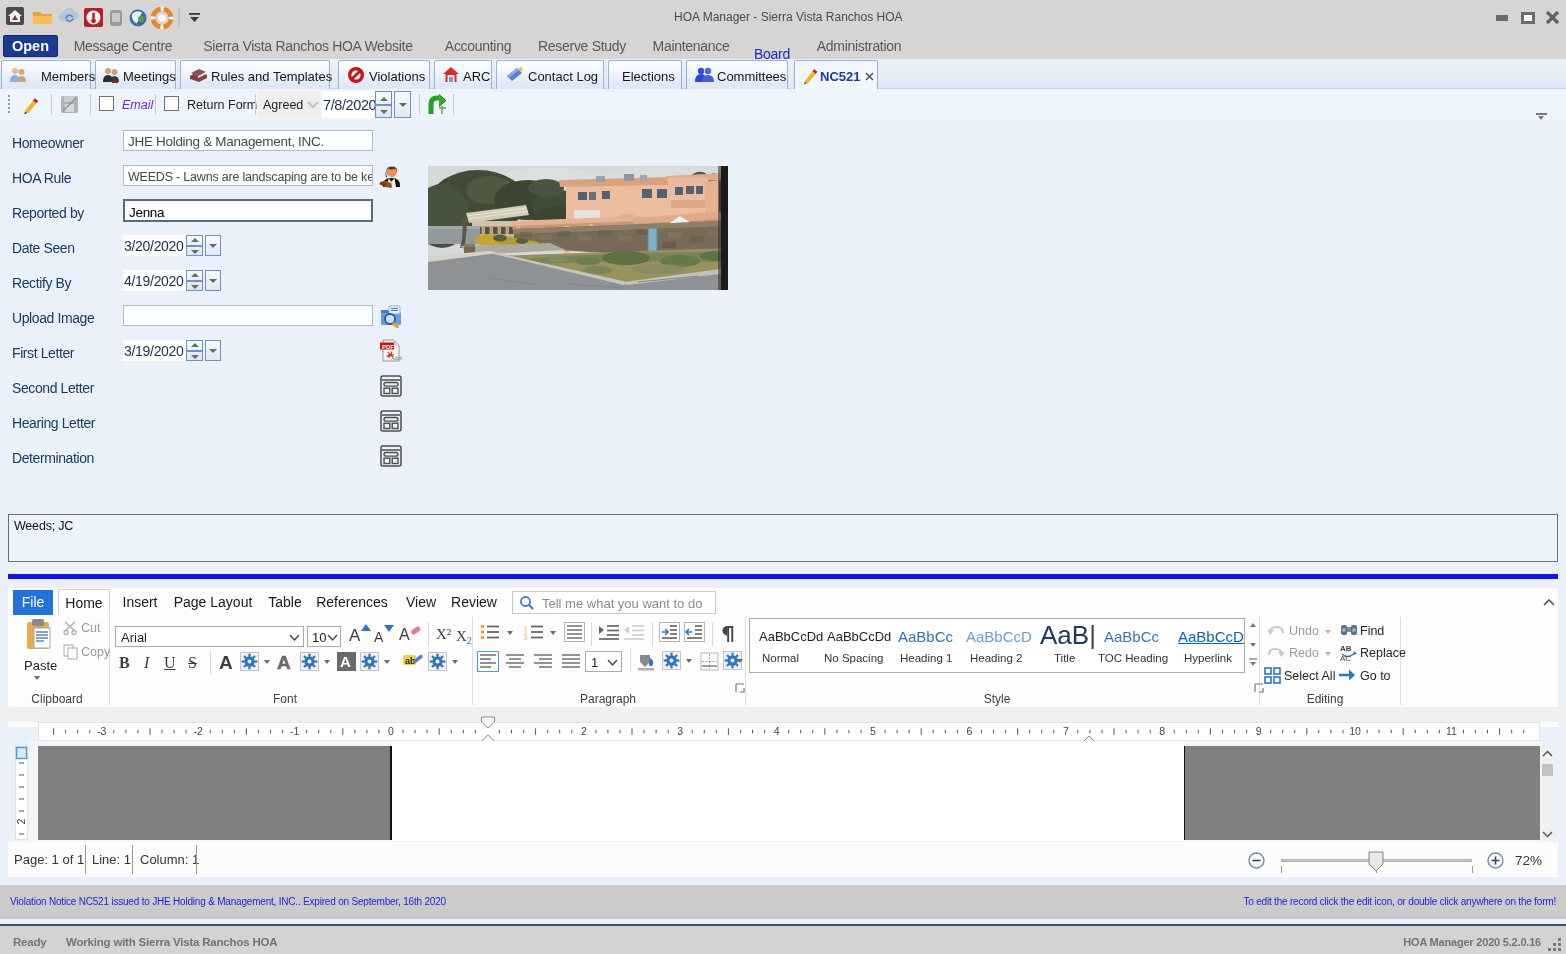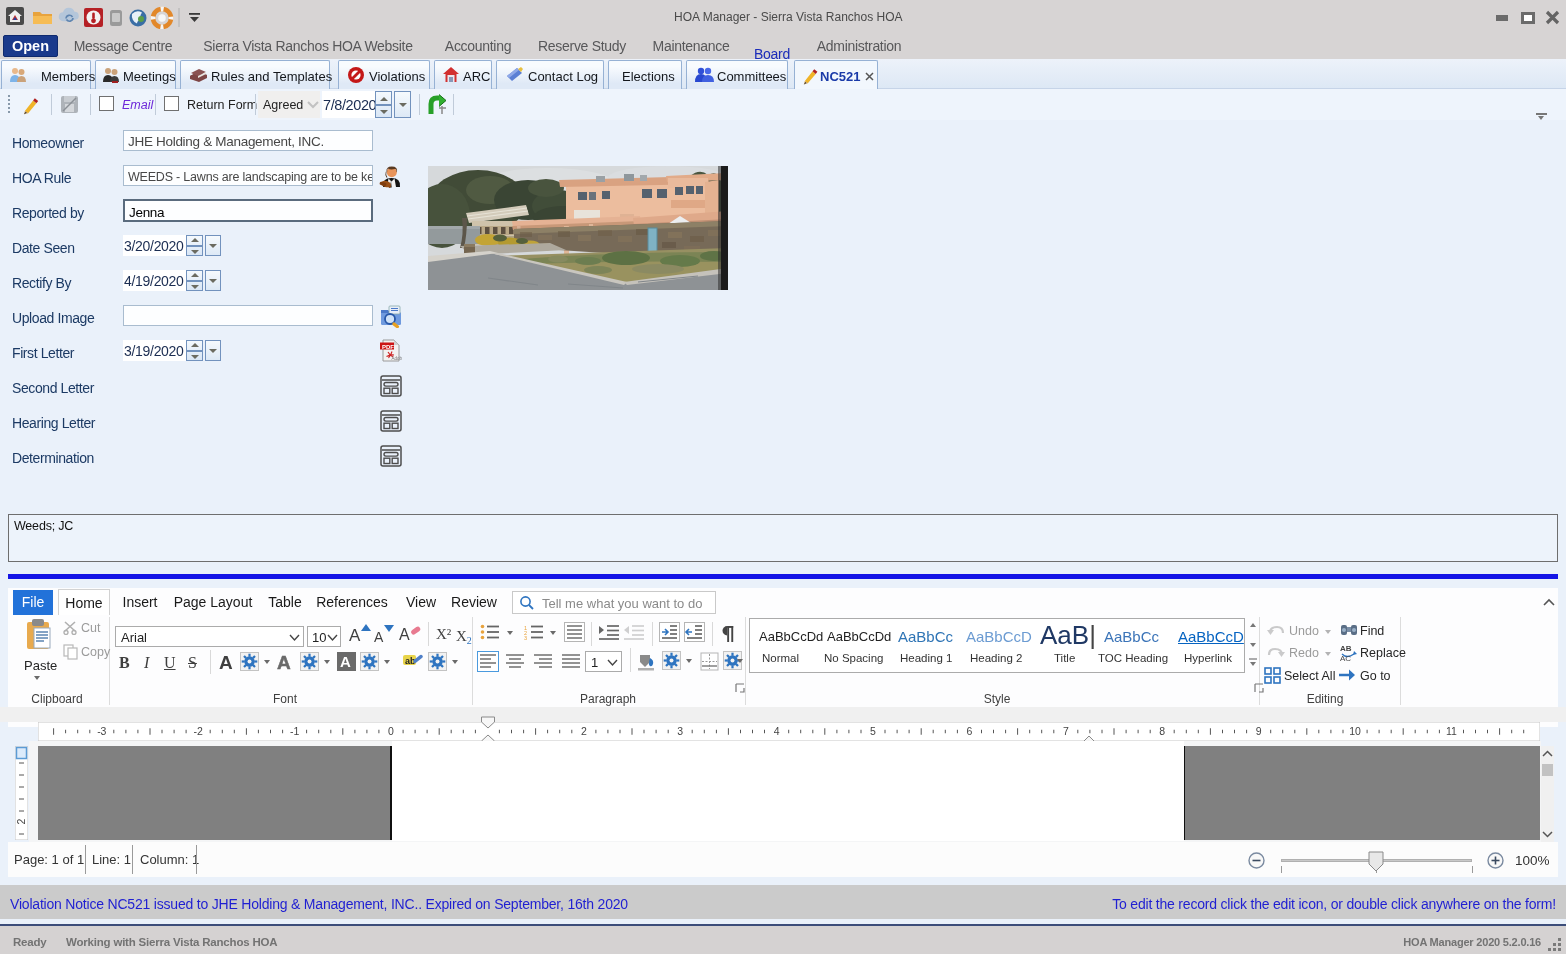--- a/index.html
+++ b/index.html
@@ -30,21 +30,21 @@
 .rgsep { position:absolute; top:29px; width:1px; height:88px; background:#dcdcdc; }
 .ricon { position:absolute; }
 .rsmtext { position:absolute; font-size:12.5px; color:#262626; white-space:nowrap; }
 .graytext { color:#9b9b9b !important; }
 .minidn { position:absolute; width:0; height:0; border-left:3.5px solid transparent; border-right:3.5px solid transparent; border-top:4px solid #6a6a6a; }
 #graystrip { left:0; top:707px; width:1566px; height:15px; background:#f0f0f0; }
 #statusstrip { left:8px; top:842px; width:1550px; height:35px; background:#fcfcfc; }
 .sseg { position:absolute; top:10px; font-size:13px; color:#333; }
 .ssep { position:absolute; top:3px; width:1px; height:29px; background:#9a9a9a; }
 #infobar { left:0; top:885px; width:1566px; height:34px; background:#cbcbcb; }
-.itext { position:absolute; top:11px; font-size:14px; color:#1f1fd2; letter-spacing:-0.2px; }
+.itext { position:absolute; top:11px; font-size:10px; color:#1f1fd2; letter-spacing:-0.2px; }
 #statusbar { left:0; top:924px; width:1566px; height:30px; background:#d5d2d2; border-top:2px solid #3c4d7a; }
 .stext { position:absolute; top:10px; font-size:11.5px; font-weight:bold; color:#737373; letter-spacing:-0.2px; }
 .chk { position:absolute; top:7px; width:15px; height:15px; background:#fff; border:1px solid #707070; }
 </style>
 </head>
 <body>
 <svg width="0" height="0" style="position:absolute;">
 <defs>
 <g id="gear">
         <circle cx="8" cy="8" r="5.2" fill="#2e74c0"></circle>
@@ -948,21 +948,21 @@
   <div style="position:absolute; left:1368px; top:24px; width:1px; height:7px; background:#9a9a9a;"></div>
   <div style="position:absolute; left:1464px; top:24px; width:1px; height:7px; background:#9a9a9a;"></div>
   <svg style="position:absolute; left:1359px; top:8px;" width="18" height="22">
       <path d="M2,2 h14 v12 l-7,7 -7,-7 Z" fill="#e8e8e8" stroke="#8a8a8a"></path>
     </svg>
   <svg style="position:absolute; left:1479px; top:10px;" width="17" height="17">
       <circle cx="8.5" cy="8.5" r="7.5" fill="#f8f8f8" stroke="#7a8aa0" stroke-width="1.4"></circle>
       <line x1="4.5" y1="8.5" x2="12.5" y2="8.5" stroke="#3a4a60" stroke-width="1.6"></line>
       <line x1="8.5" y1="4.5" x2="8.5" y2="12.5" stroke="#3a4a60" stroke-width="1.6"></line>
     </svg>
-  <div class="sseg" style="left:1507px; top:11px; font-size:13.5px;">100%</div>
+  <div class="sseg" style="left:1507px; top:11px; font-size:13.5px;">72%</div>
 </div>
 
 <div class="abs" id="infobar">
   <div class="itext" style="left:10px;">Violation Notice NC521 issued to JHE Holding &amp; Management, INC.. Expired on September, 16th 2020</div>
   <div class="itext" style="right:10px;">To edit the record click the edit icon, or double click anywhere on the form!</div>
 </div>
 
 <div class="abs" id="statusbar">
   <div class="stext" style="left:13px;">Ready</div>
   <div class="stext" style="left:66px;">Working with Sierra Vista Ranchos HOA</div>

